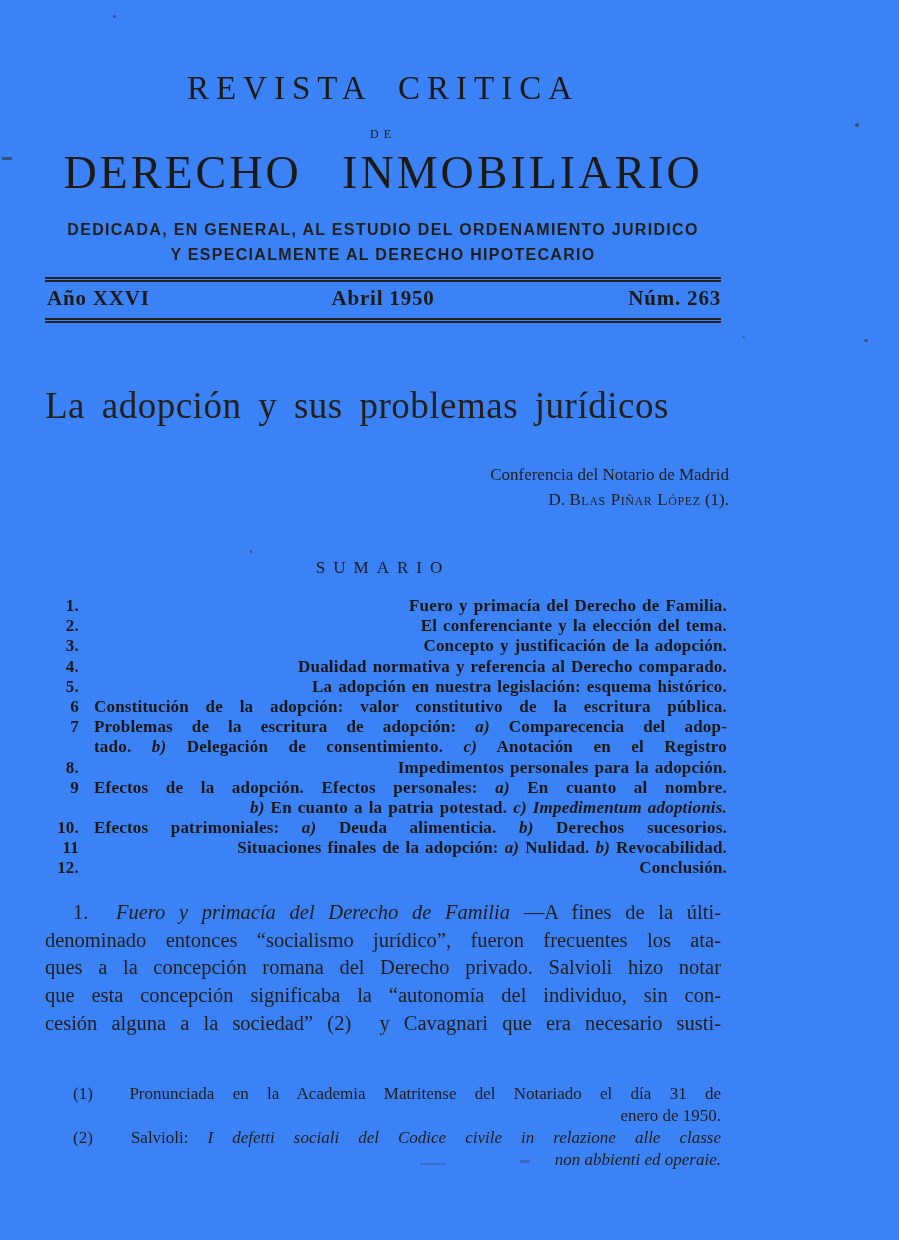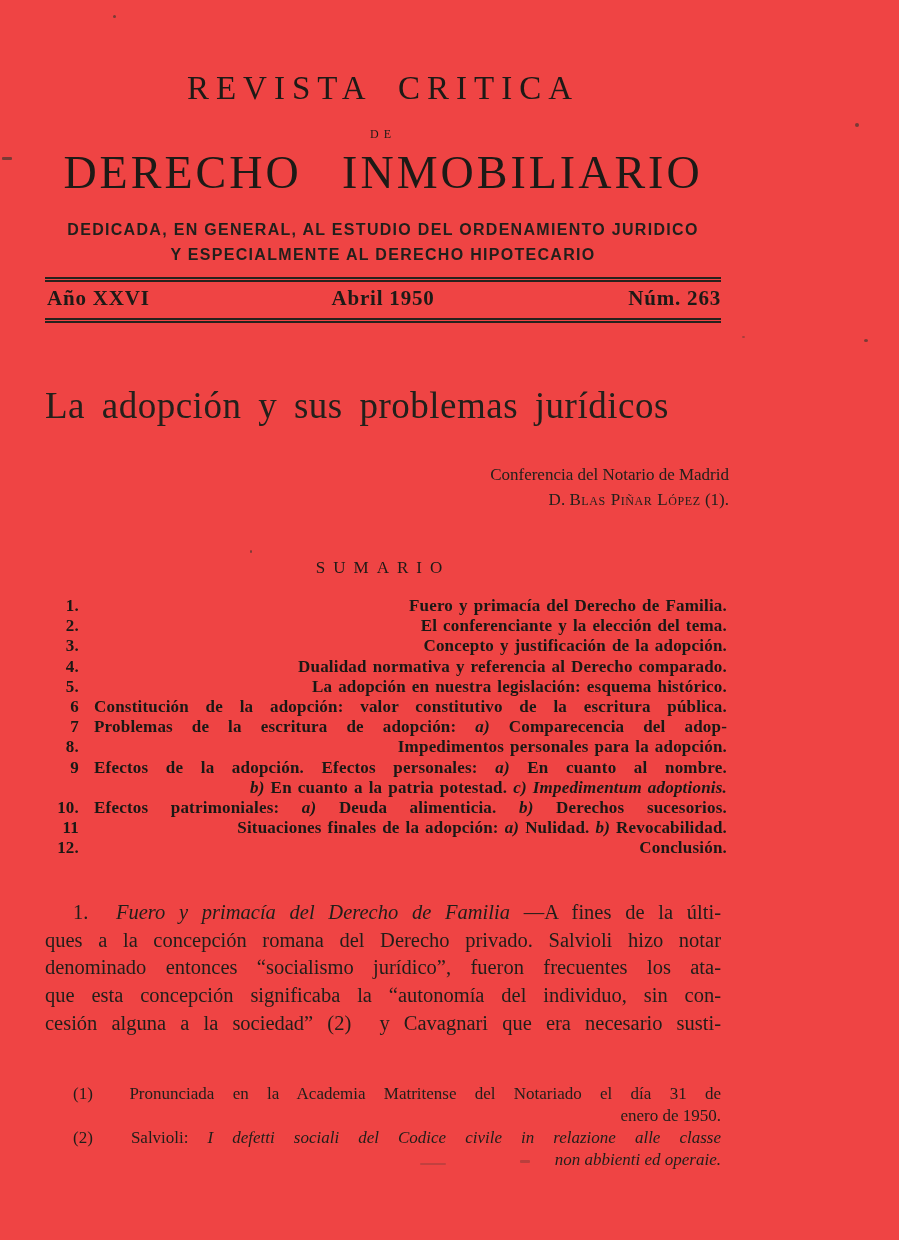--- a/index.html
+++ b/index.html
@@ -1,19 +1,19 @@
 <!DOCTYPE html>
 <html><head>
 <meta charset="utf-8">
 <style>
   html,body{margin:0;padding:0;}
   body{background:#ffffff;}
   .page{
     position:relative;width:899px;height:1240px;overflow:hidden;
-    background:#ef4444;color:#1d1a16;
+    background:#3b82f6;color:#1d1a16;
     font-family:"Liberation Serif","DejaVu Serif",serif;
   }
   
   .m1{position:absolute;left:45px;top:70px;width:676px;text-align:center;
       font-size:33px;letter-spacing:7px;word-spacing:12px;white-space:nowrap;}
   .m2{position:absolute;left:45px;top:127px;width:676px;text-align:center;
       font-size:12px;letter-spacing:5px;}
   .m3{position:absolute;left:45px;top:146px;width:676px;text-align:center;
       font-size:46px;letter-spacing:3px;word-spacing:26px;white-space:nowrap;}
   .msub{position:absolute;left:45px;width:676px;text-align:center;
@@ -141,20 +141,21 @@
       <div class="lrow">
         <span class="lnum">6</span>
         <div class="ltxt">
           <div class="tline just"><span>Constitución de la adopción: valor constitutivo de la escritura pública.</span></div>
         </div>
       </div>
       <div class="lrow">
         <span class="lnum">7</span>
         <div class="ltxt">
           <div class="tline just"><span>Problemas de la escritura de adopción: </span><span class="it">a)</span><span> Comparecencia del adop-</span></div>
+          <div class="tline just"><span>tado. </span><span class="it">b)</span><span> Delegación de consentimiento. </span><span class="it">c)</span><span> Anotación en el Registro</span></div>
         </div>
       </div>
       <div class="lrow">
         <span class="lnum">8.</span>
         <div class="ltxt">
           <div class="tline"><span>Impedimentos personales para la adopción.</span></div>
         </div>
       </div>
       <div class="lrow">
         <span class="lnum">9</span>
@@ -178,22 +179,22 @@
       <div class="lrow">
         <span class="lnum">12.</span>
         <div class="ltxt">
           <div class="tline"><span>Conclusión.</span></div>
         </div>
       </div>
     </div>
 
   <div class="bodytext">
       <div class="tline just ind"><span>1.&nbsp;&nbsp;</span><span class="it">Fuero y primacía del Derecho de Familia</span><span> —A fines de la últi-</span></div>
+      <div class="tline just"><span>denominado entonces “socialismo jurídico”, fueron frecuentes los ata-</span></div>
       <div class="tline just"><span>ques a la concepción romana del Derecho privado. Salvioli hizo notar</span></div>
-      <div class="tline just"><span>denominado entonces “socialismo jurídico”, fueron frecuentes los ata-</span></div>
       <div class="tline just"><span>que esta concepción significaba la “autonomía del individuo, sin con-</span></div>
       <div class="tline just"><span>cesión alguna a la sociedad” (2)&nbsp; y Cavagnari que era necesario susti-</span></div>
     </div>
 
   <div class="footnotes">
       <div class="tline just ind"><span>(1)&nbsp;&nbsp;Pronunciada en la Academia Matritense del Notariado el día 31 de</span></div>
       <div class="tline"><span>enero de 1950.</span></div>
       <div class="tline just ind"><span>(2)&nbsp;&nbsp;Salvioli: </span><span class="it">I defetti sociali del Codice civile in relazione alle classe</span></div>
       <div class="tline"><span class="it">non abbienti ed operaie.</span></div>
     </div>

